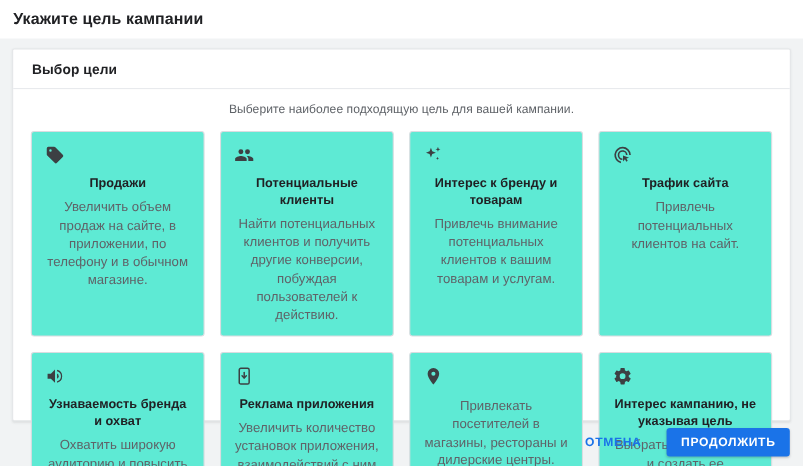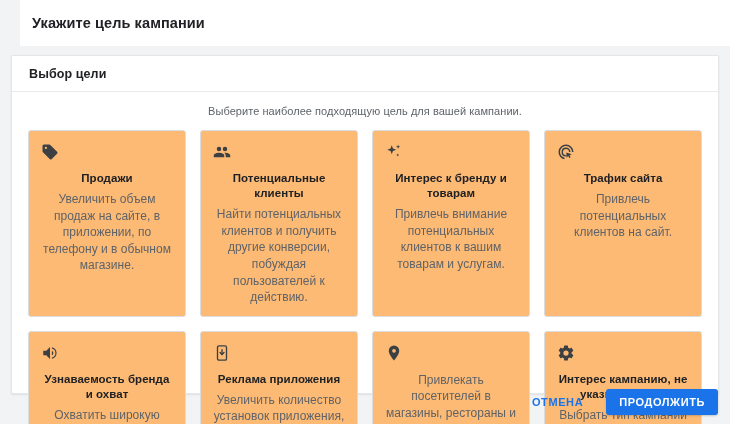--- a/index.html
+++ b/index.html
@@ -19,26 +19,25 @@
 
   .page {
     position: relative;
     width: 730px;
     height: 424px;
     background: #f1f3f4;
   }
 
   
   .page-header {
-    height: 46px;
+    height: 35px;
     background: #ffffff;
     display: flex;
     align-items: center;
     padding: 0 0 0 12px;
-    margin-left: 20px;
   }
 
   .page-title {
     font-size: 14.5px;
     font-weight: bold;
     letter-spacing: 0.1px;
     color: #202124;
   }
 
   
@@ -91,21 +90,21 @@
   .goal-grid {
     display: grid;
     grid-template-columns: repeat(4, 1fr);
     column-gap: 14px;
     row-gap: 14px;
   }
 
   .goal-card {
     border: 1px solid #dadce0;
     border-radius: 3px;
-    background: #fdba74;
+    background: #5eead4;
     padding: 12px 12px 10px 12px;
     cursor: pointer;
     min-height: 111px;
     display: flex;
     flex-direction: column;
   }
 
   .goal-icon {
     width: 18px;
     height: 18px;

